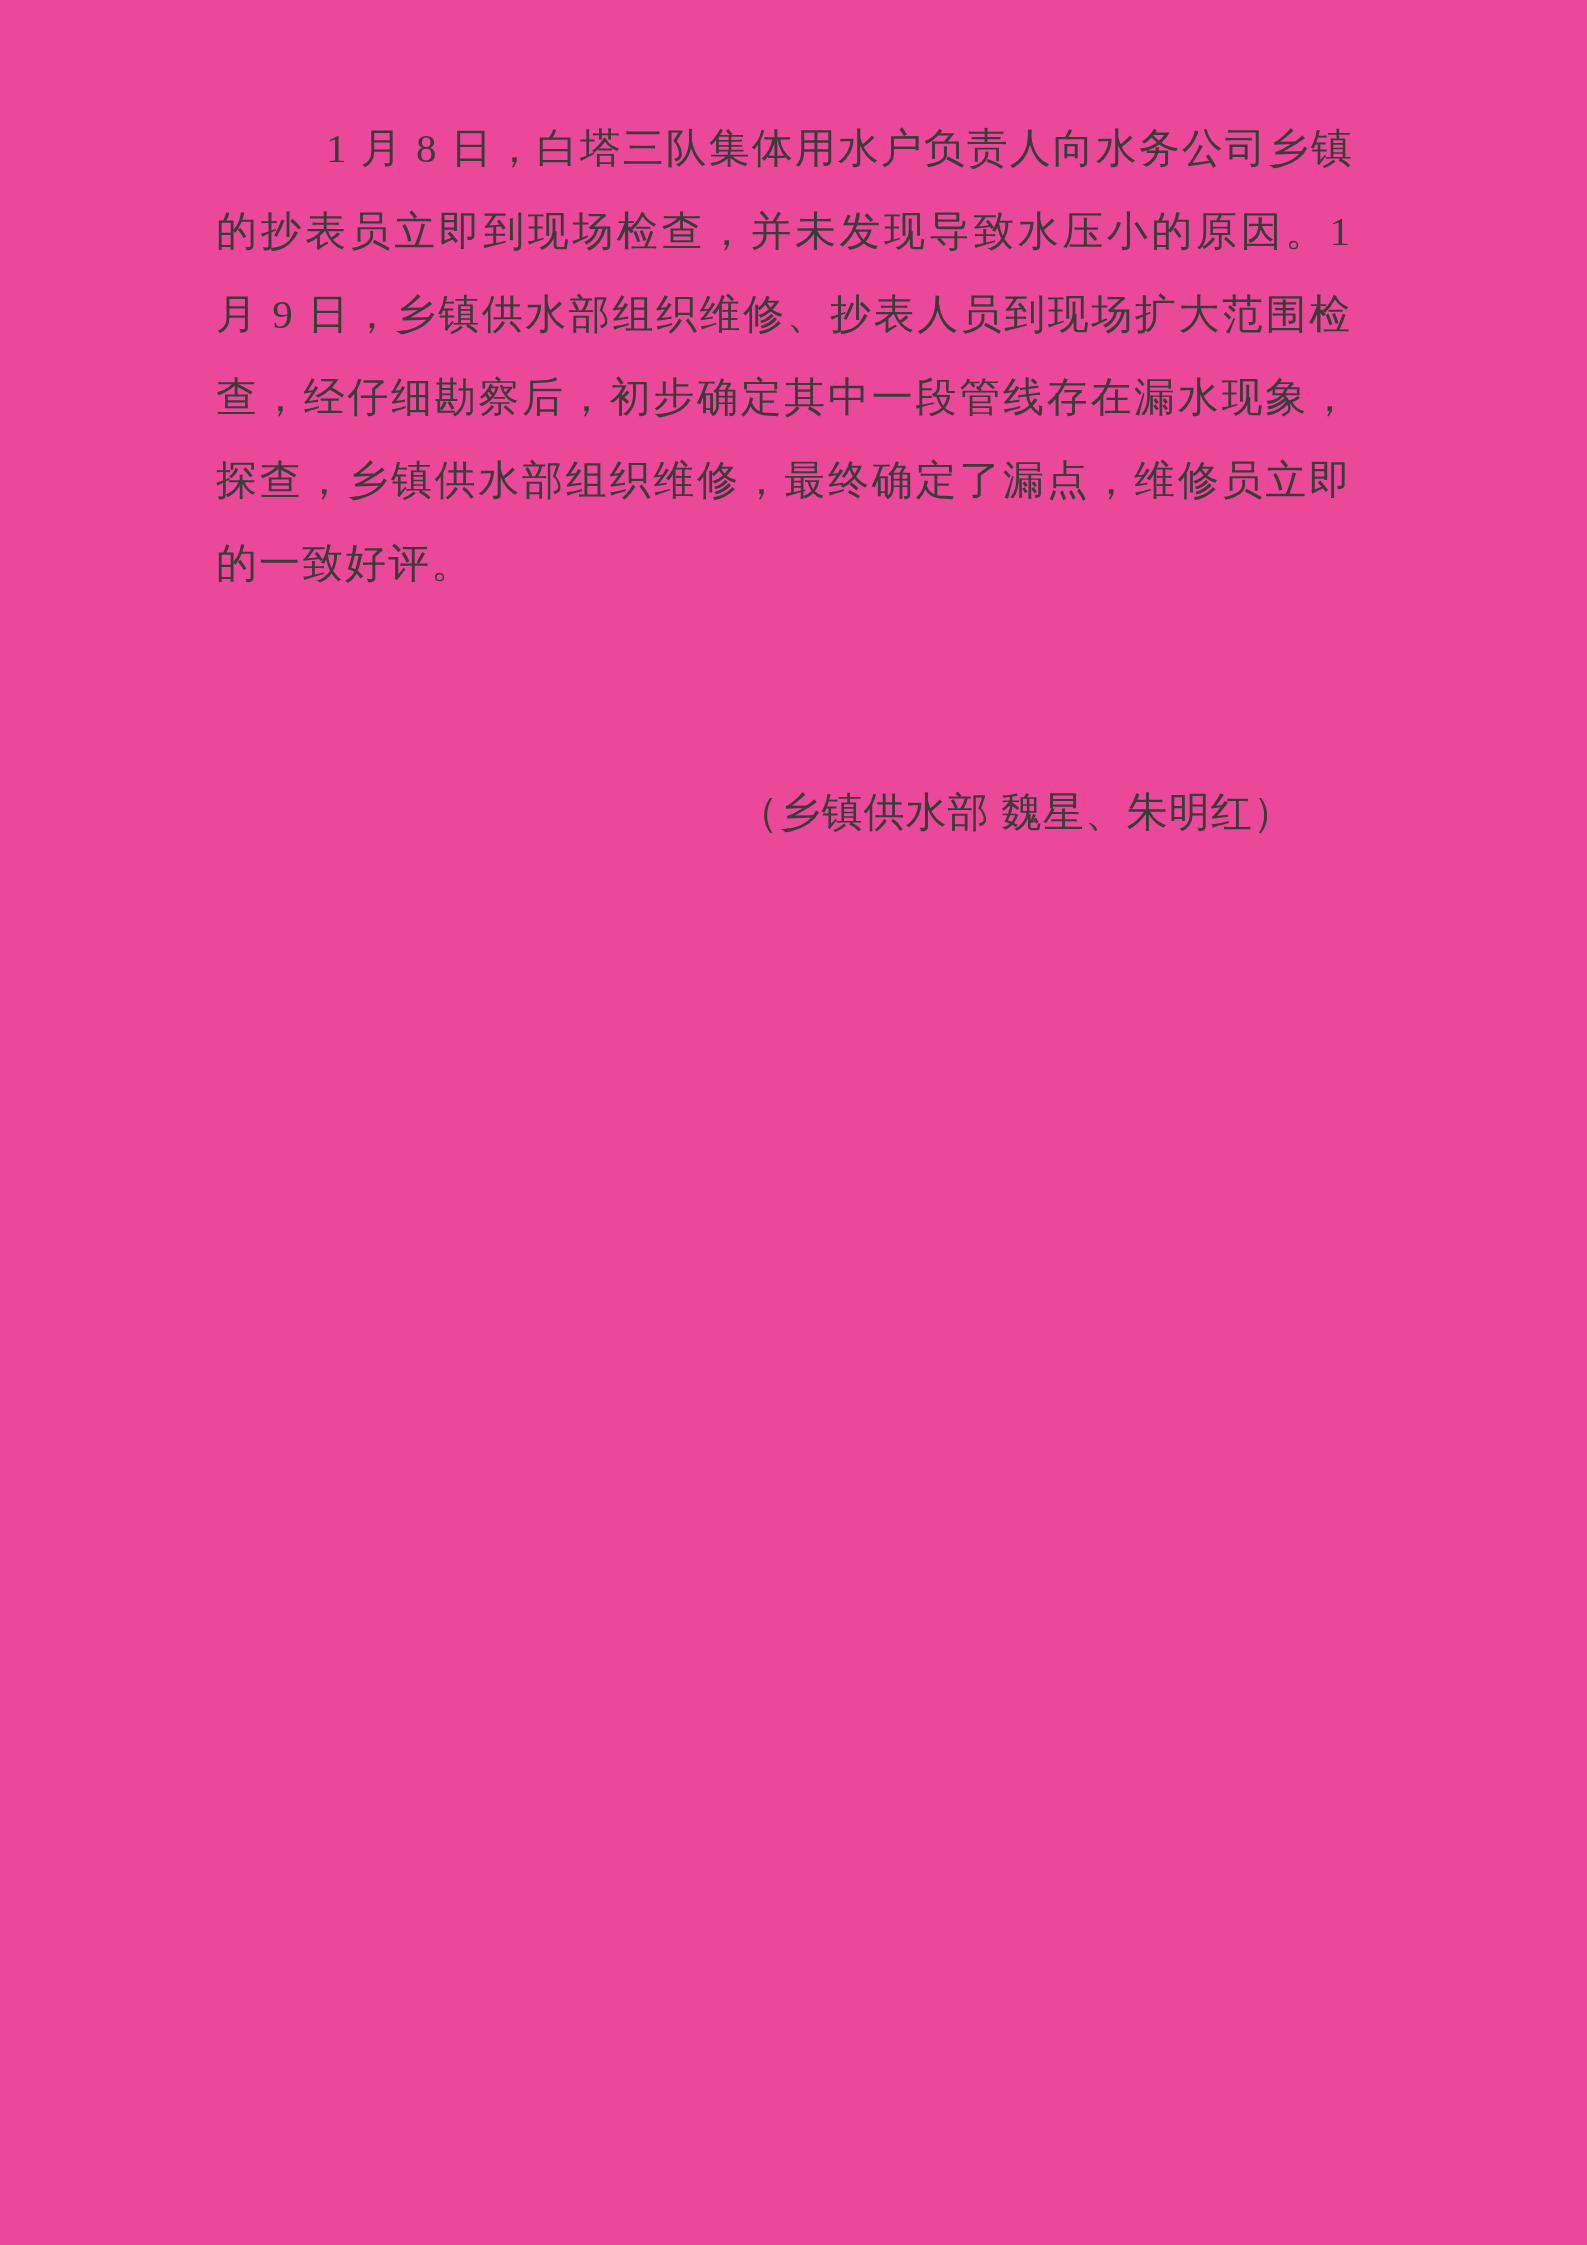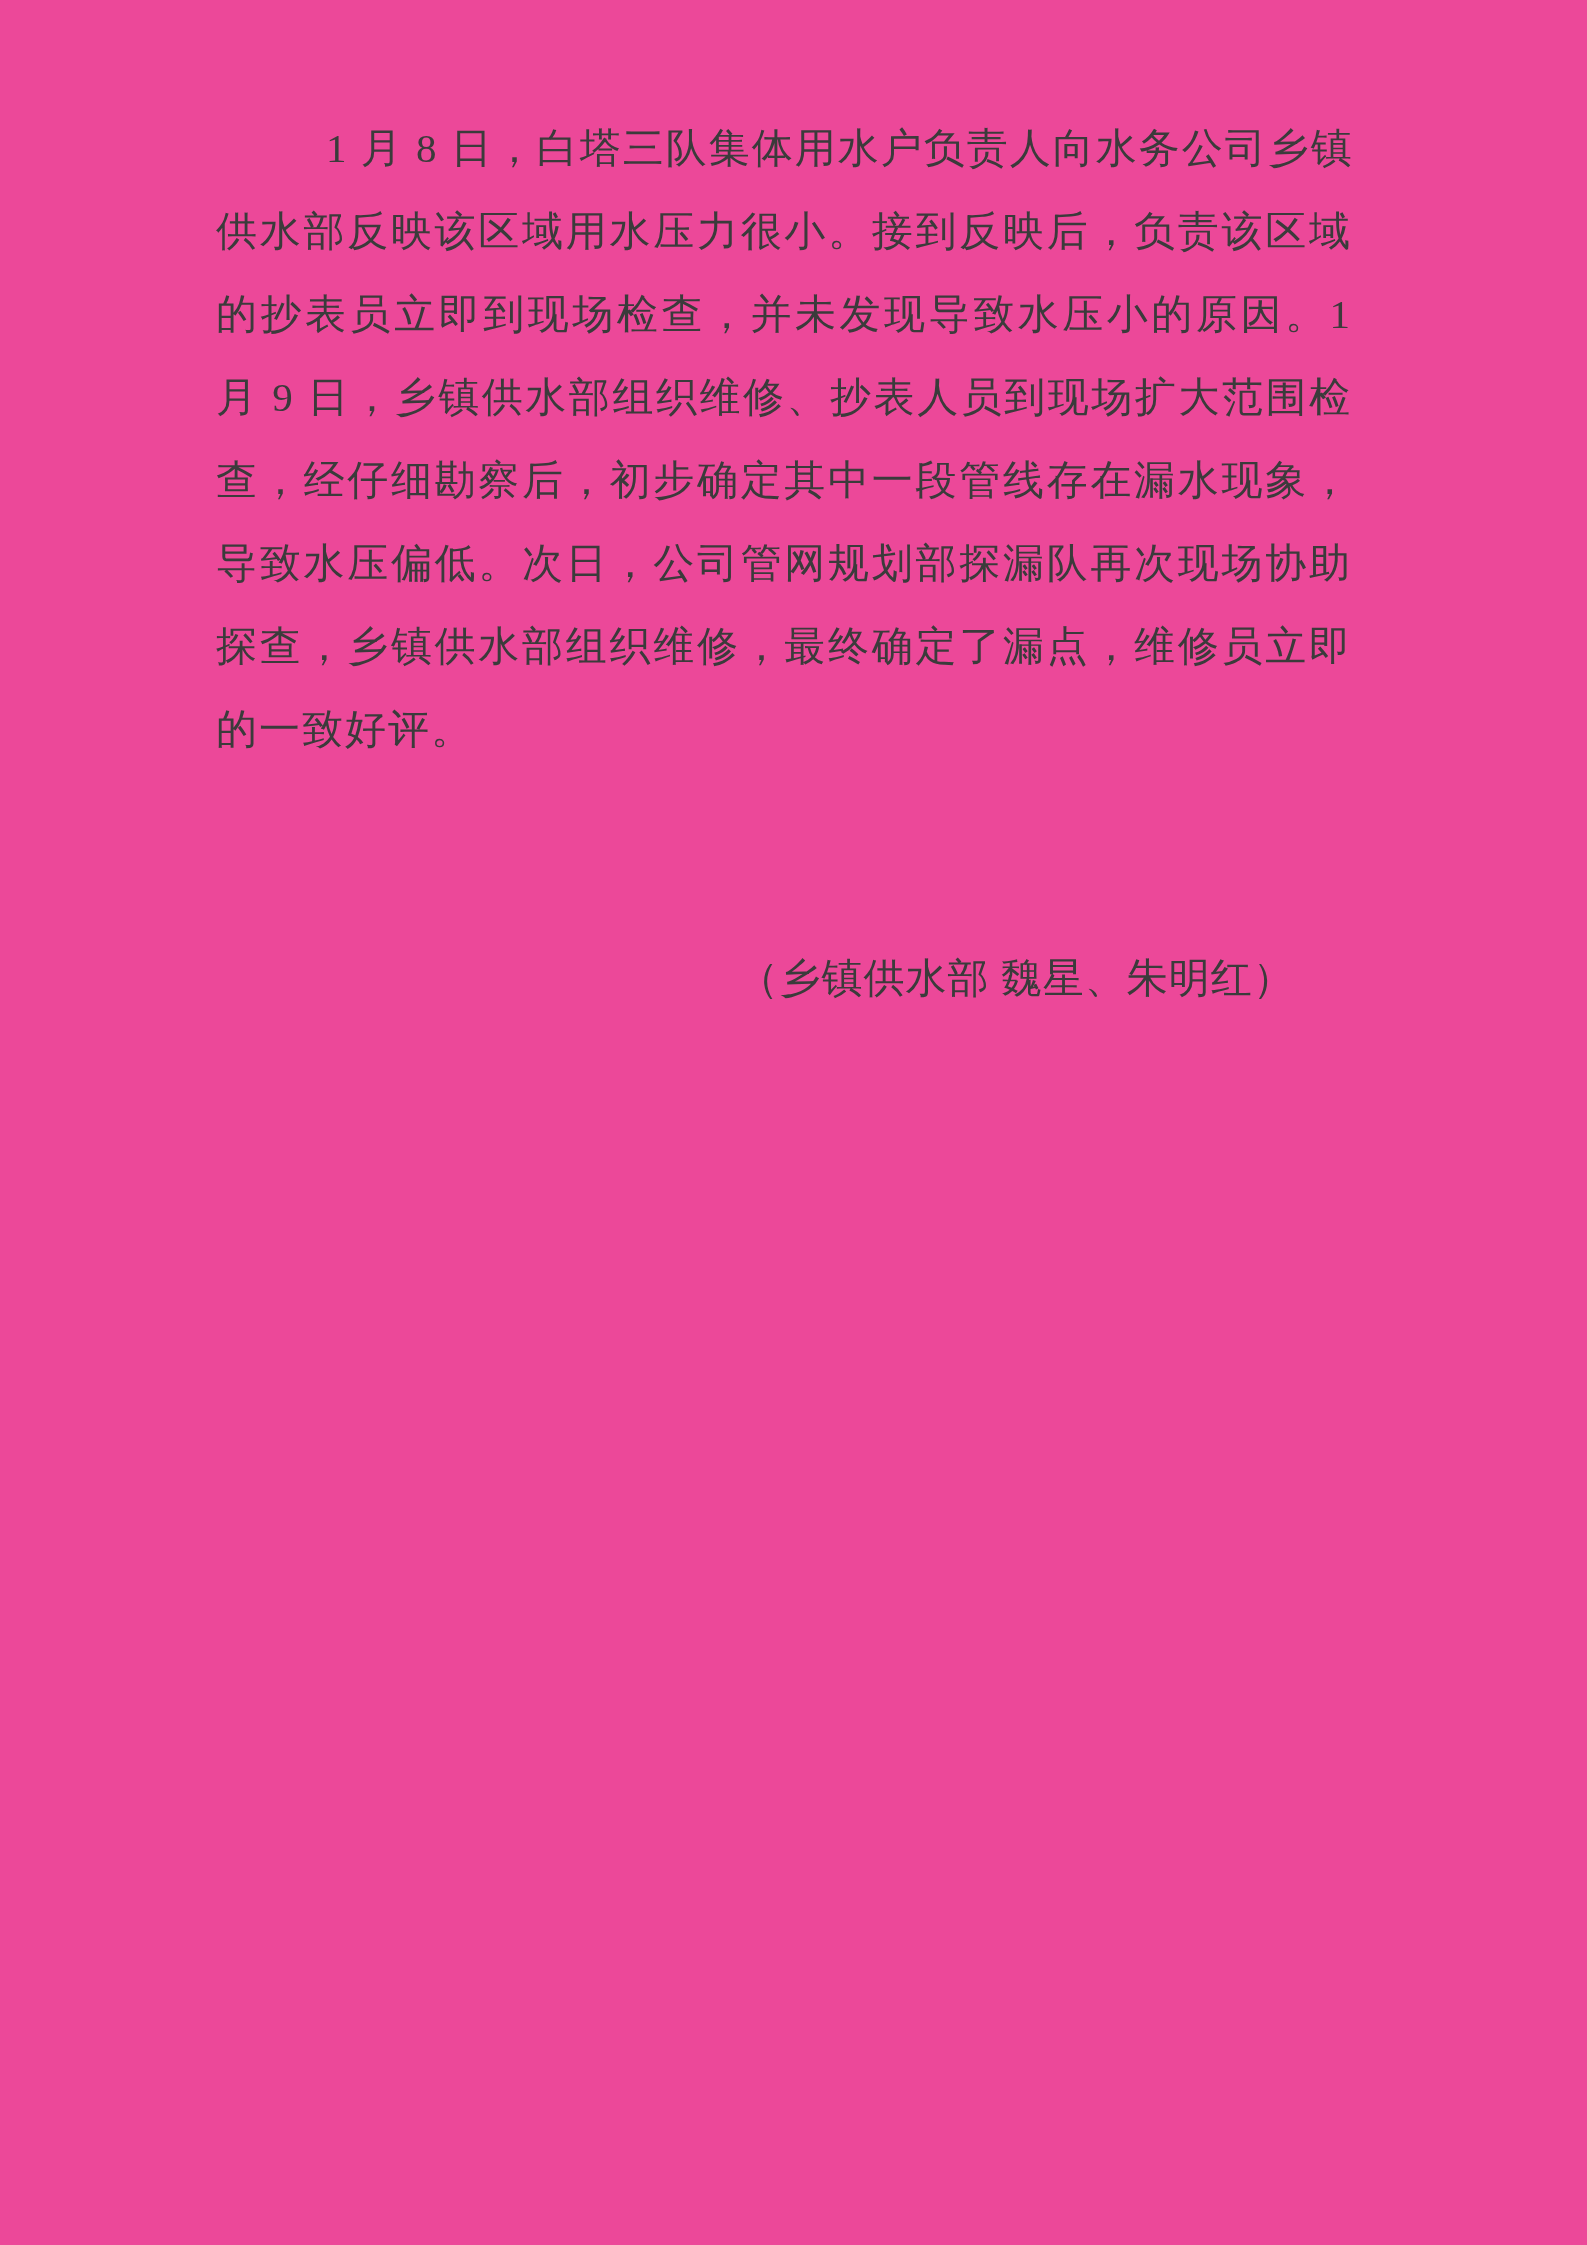--- a/index.html
+++ b/index.html
@@ -48,23 +48,21 @@
     text-align: center;
     white-space: nowrap;
   }
 </style>
 </head>
 <body>
 
 <div class="page">
   <div class="paragraph">
     <div class="line line--first">1 月 8 日，白塔三队集体用水户负责人向水务公司乡镇</div>
-    <div class="line">供水部反映该区域用水压力很小。接到反映后，负责该区域</div>
     <div class="line">的抄表员立即到现场检查，并未发现导致水压小的原因。1</div>
     <div class="line">月 9 日，乡镇供水部组织维修、抄表人员到现场扩大范围检</div>
     <div class="line">查，经仔细勘察后，初步确定其中一段管线存在漏水现象，</div>
-    <div class="line">导致水压偏低。次日，公司管网规划部探漏队再次现场协助</div>
     <div class="line">探查，乡镇供水部组织维修，最终确定了漏点，维修员立即</div>
     <div class="line line--last">的一致好评。</div>
   </div>
 
   <div class="byline-row">（乡镇供水部 魏星、朱明红）</div>
 </div>
 
 </body></html>

